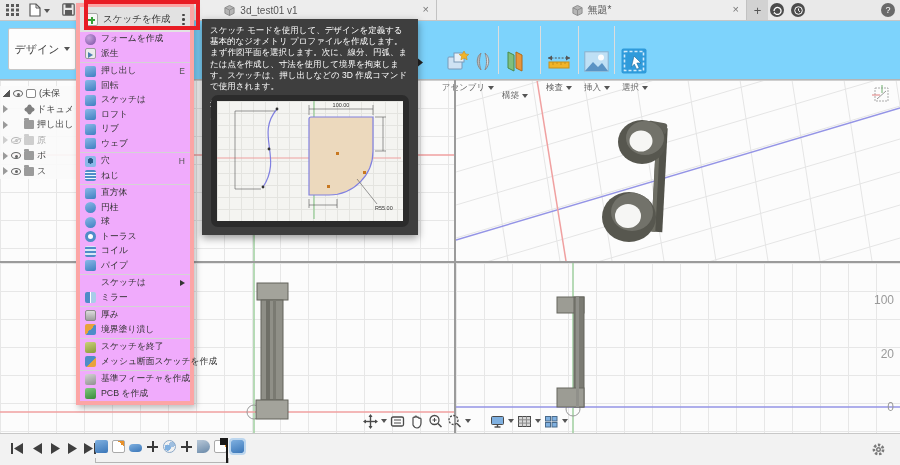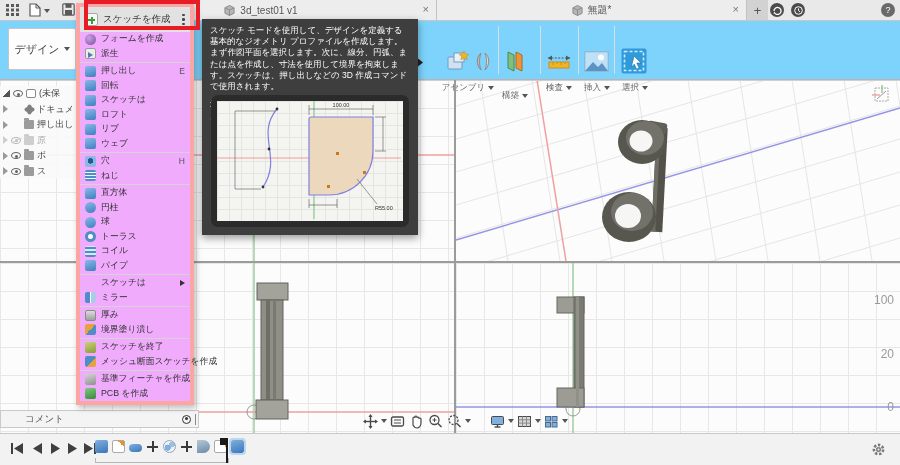--- a/index.html
+++ b/index.html
@@ -611,25 +611,20 @@
         <span class="mi mi-base-feature"></span>
         <span>基準フィーチャを作成</span>
       </div>
       <div class="menu-item">
         <span class="mi mi-create-pcb"></span>
         <span>PCB を作成</span>
       </div>
     </div>
   <div class="abs" id="redbox"></div>
 
-  <div class="abs" id="comment">
-    <span class="clabel">コメント</span>
-    <span class="target-ico"></span>
-    <span class="handle"></span>
-  </div>
 
   <div class="abs" id="timeline">
     <span class="pb" style="left:10px">
       <svg width="14" height="13">
           <rect x="1" y="1" width="2" height="11" fill="#3f3f3f"></rect>
           <path d="M13,1 L4,6.5 L13,12z" fill="#3f3f3f"></path>
         </svg>
       </span>
     <span class="pb" style="left:30px">
       <svg width="14" height="13">

